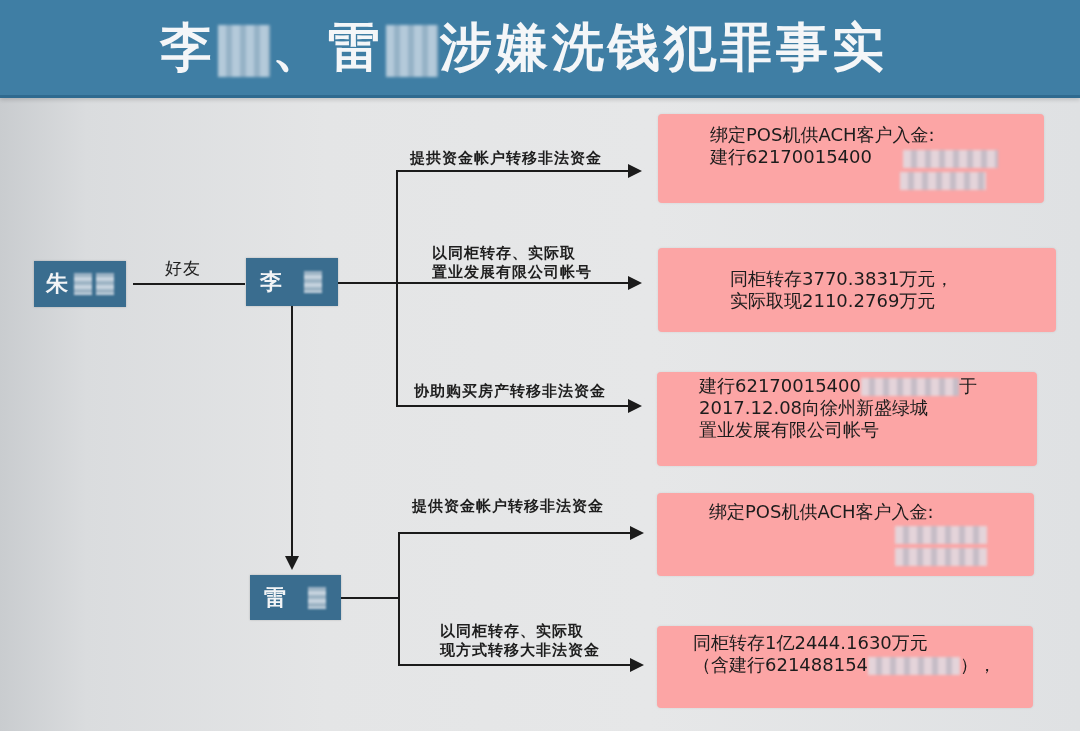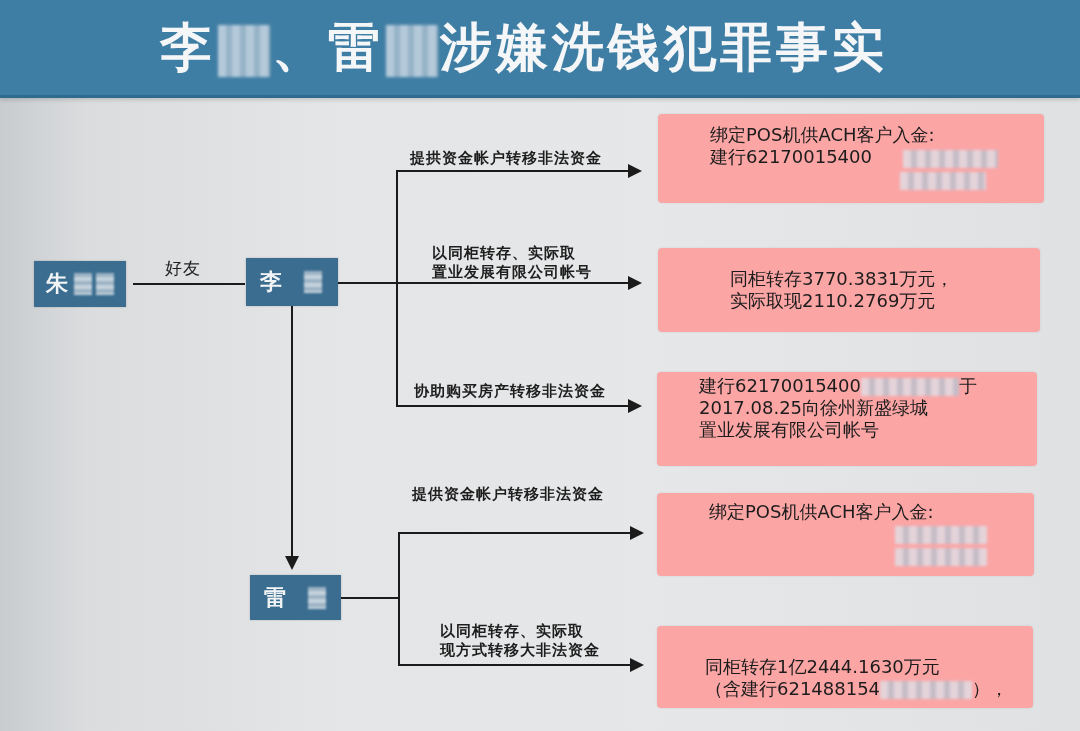--- a/index.html
+++ b/index.html
@@ -102,54 +102,54 @@
 <div class="lbl" style="left:432px;top:262px;">置业发展有限公司帐号</div>
 <div class="lbl" style="left:414px;top:381px;">协助购买房产转移非法资金</div>
 
 <div class="line" style="left:341px;top:597px;width:58px;height:2px;"></div>
 <div class="line" style="left:398px;top:532px;width:2px;height:133px;"></div>
 <div class="line" style="left:398px;top:532px;width:232px;height:2px;"></div>
 <div class="arrow-r" style="left:630px;top:526px;"></div>
 <div class="line" style="left:398px;top:664px;width:232px;height:2px;"></div>
 <div class="arrow-r" style="left:630px;top:658px;"></div>
 
-<div class="lbl" style="left:412px;top:484px;text-align:center;">提供资金帐户转移非法资金</div>
+<div class="lbl" style="left:412px;top:496px;text-align:center;">提供资金帐户转移非法资金</div>
 <div class="lbl" style="left:440px;top:621px;">以同柜转存、实际取</div>
 <div class="lbl" style="left:440px;top:640px;">现方式转移大非法资金</div>
 
 <div class="box" style="left:658px;top:114px;width:386px;height:89px;">
   <div class="txt" style="left:52px;top:10px;">
     <div>绑定POS机供ACH客户入金:</div>
     <div>建行62170015400</div>
   </div>
   <span class="redact box-redact" style="left:245px;top:36px;width:95px;"></span>
   <span class="redact box-redact" style="left:242px;top:58px;width:86px;"></span>
 </div>
 
-<div class="box" style="left:658px;top:248px;width:382px;height:84px;">
+<div class="box" style="left:658px;top:248px;width:382px;height:84px;padding-left:16px;">
   <div class="txt" style="left:72px;top:20px;">
     <div>同柜转存3770.3831万元，</div>
     <div>实际取现2110.2769万元</div>
   </div>
 </div>
 
 <div class="box" style="left:657px;top:372px;width:380px;height:94px;">
   <div class="txt" style="left:42px;top:3px;">
     <div><span>建行62170015400</span><span class="redact" style="width:98px;height:18px;"></span><span>于</span></div>
-    <div>2017.08.25向徐州新盛绿城</div>
+    <div>2017.12.08向徐州新盛绿城</div>
     <div>置业发展有限公司帐号</div>
   </div>
 </div>
 
 <div class="box" style="left:657px;top:493px;width:377px;height:83px;">
   <div class="txt" style="left:52px;top:8px;">
     <div>绑定POS机供ACH客户入金:</div>
   </div>
   <span class="redact box-redact" style="left:238px;top:33px;width:92px;"></span>
   <span class="redact box-redact" style="left:238px;top:55px;width:92px;"></span>
 </div>
 
 <div class="box" style="left:657px;top:626px;width:376px;height:82px;">
-  <div class="txt" style="left:48px;top:6px;margin-top:24px;">
+  <div class="txt" style="left:36px;top:6px;">
     <div>同柜转存1亿2444.1630万元</div>
     <div><span>（含建行621488154</span><span class="redact" style="width:92px;height:18px;"></span><span>），</span></div>
   </div>
 </div>
 
 </body></html>

